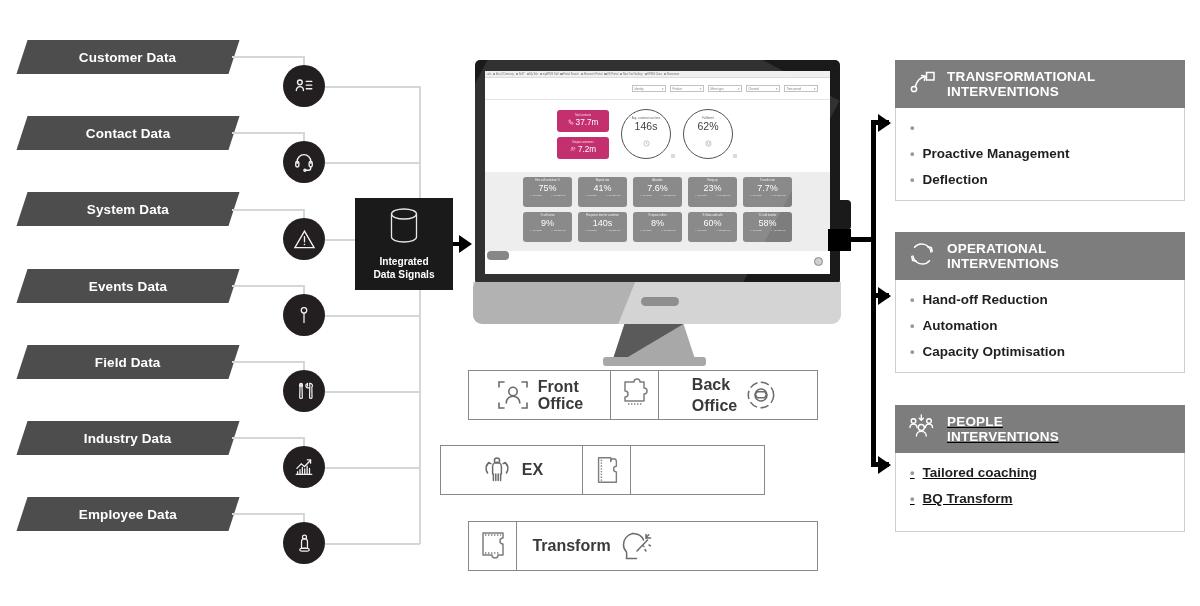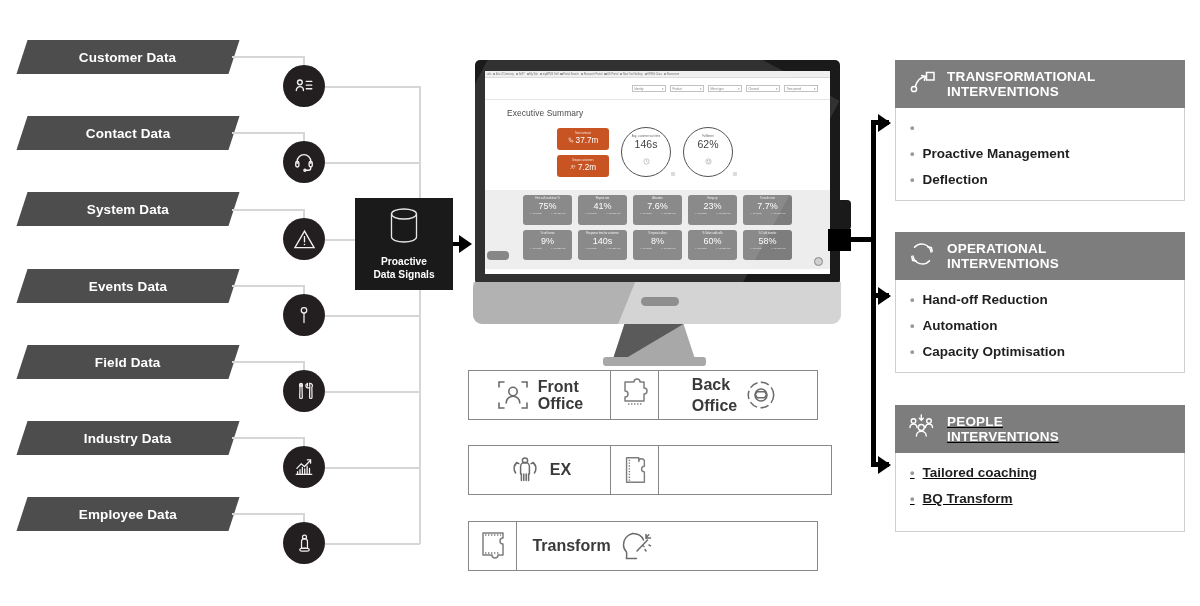--- a/index.html
+++ b/index.html
@@ -160,21 +160,21 @@
   .fsel em { font-style: normal; font-size: 3px; }
   #dash-title {
     font-size: 8.4px; color: #333; padding: 8px 0 0 22px; letter-spacing: 0.1px;
   }
   #top-row {
     display: flex; align-items: center; gap: 12px;
     padding: 6px 0 10px 72px; height: 72px;
   }
   .tile-col { display: flex; flex-direction: column; gap: 5px; }
   .dk-tile {
-    width: 52px; height: 22px; background: #c2410c; border-radius: 3px;
+    width: 52px; height: 22px; background: #be185d; border-radius: 3px;
     display: flex; flex-direction: column; align-items: center; justify-content: center;
     color: #fff;
   }
   .dk-tile .t-lbl { font-size: 2.7px; opacity: 0.85; margin-bottom: 0.5px; }
   .dk-tile .t-val { font-size: 8.2px; font-weight: 500; display: flex; align-items: center; gap: 2px; }
   .dk-tile .t-val svg { display:block; }
 
   .gauge {
     width: 50px; height: 50px; border-radius: 50%;
     border: 1.6px solid #3f3f3f;
@@ -372,21 +372,21 @@
   </div>
 
   <div id="ids-box">
     <span>
       <svg width="42" height="44" viewBox="0 0 42 44" fill="none" stroke="#e8e8e8" stroke-width="1.3">
         <ellipse cx="21" cy="9" rx="12.5" ry="5"></ellipse>
         <path d="M8.5 9v23c0 2.8 5.6 5 12.5 5s12.5-2.2 12.5-5V9"></path>
       </svg>
     </span>
     <div class="lbl">
-      <span>Proactive</span><br>
+      <span>Integrated</span><br>
       <span>Data Signals</span>
     </div>
   </div>
 
   <div class="bar-blk" style="left:453px; top:242px; width:8px; height:4px;"></div>
   <div class="arrow-r" style="left:459px; top:235px;"></div>
 
   <div id="monitor">
     <div id="mon-bezel"></div>
     <div class="mon-side-tab" style="left:370px; top:140px; width:16px; height:30px; border-radius:0 4px 4px 0;"></div>
@@ -454,21 +454,20 @@
         <div class="fsel">
           <span>Channel</span>
             <em>▾</em>
         </div>
         <div class="fsel">
           <span>Time period</span>
             <em>▾</em>
         </div>
       </div>
 
-      <div id="dash-title">Executive Summary</div>
 
       <div id="top-row">
         <div class="tile-col">
           <div class="dk-tile">
             <div class="t-lbl">Total contacts</div>
             <div class="t-val">
               <span>
                 <svg width="6" height="6" viewBox="0 0 24 24" fill="none" stroke="#fff" stroke-width="2">
                     <path d="M5 4h4l2 5-2.5 1.5a11 11 0 0 0 5 5L15 13l5 2v4a2 2 0 0 1-2 2A16 16 0 0 1 3 6a2 2 0 0 1 2-2z"></path>
                   </svg>
@@ -643,21 +642,21 @@
       <span>
         <svg width="32" height="32" viewBox="0 0 34 34" fill="none" stroke="#6b6b6b" stroke-width="1.6">
           <circle cx="17" cy="17" r="13.5" stroke-dasharray="9 3.6"></circle>
           <path d="M13 8.3h8l1.8 3.1-1.8 3.2h-8L11 11.4z" transform="translate(0 5.2)"></path>
           <circle cx="17" cy="17" r="6.4"></circle>
         </svg>
       </span>
     </div>
   </div>
 
-  <div class="cap-row" style="left:468px; top:445px; width:364px;">
+  <div class="cap-row" style="left:440px; top:445px; width:325px;">
     <div class="cap-cell cap-left">
       <span>
         <svg width="34" height="34" viewBox="0 0 34 34" fill="none" stroke="#6b6b6b" stroke-width="1.5" stroke-linecap="round">
           <circle cx="17" cy="7.5" r="2.6"></circle>
           <path d="M12.6 21V13.6a4.4 4.4 0 0 1 8.8 0V21"></path>
           <path d="M13.4 21v6.4M15.8 21v6.4M18.2 21v6.4M20.6 21v6.4"></path>
           <path d="M8.6 9.5A8 8 0 0 0 7.6 20M8.6 9.5l-1.3 2.6M8.6 9.5l2.3 1.2"></path>
           <path d="M25.4 9.5a8 8 0 0 1 1 10.5M25.4 9.5l1.3 2.6M25.4 9.5l-2.3 1.2"></path>
         </svg>
       </span>

